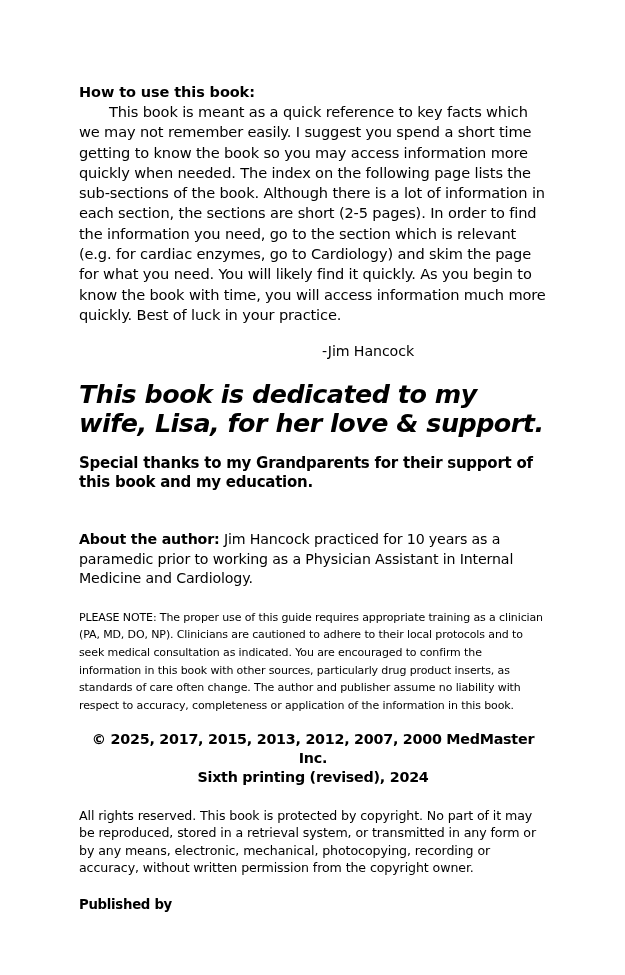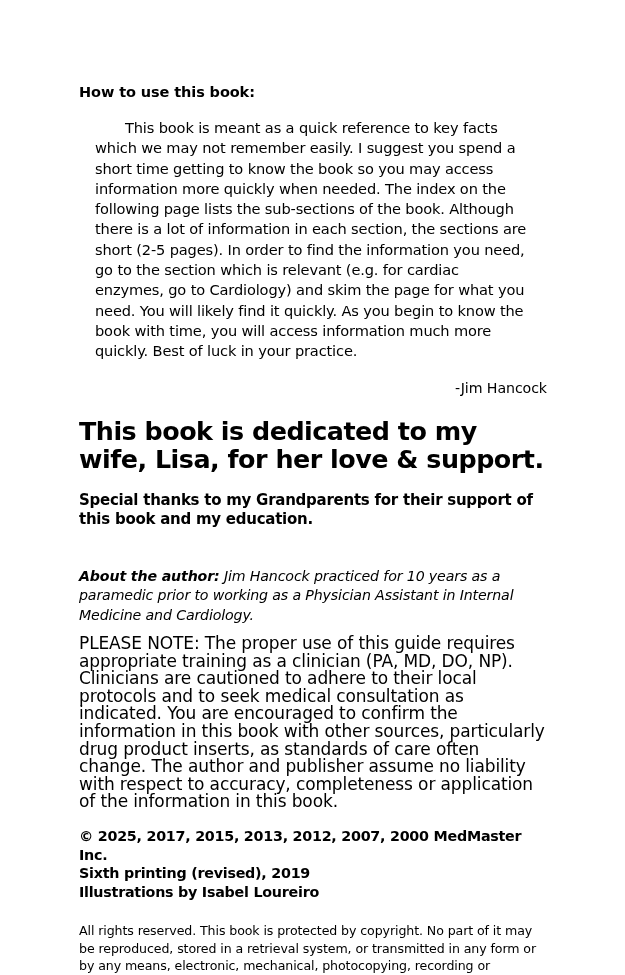--- a/index.html
+++ b/index.html
@@ -39,42 +39,42 @@
   .howto-heading {
     font-size: 14.5px;
     font-weight: bold;
     line-height: 20px;
     letter-spacing: -0.1px;
     margin: 0;
   }
   .howto-body {
     font-size: 14.6px;
     line-height: 20.3px;
-    margin: 16px;
+    margin: 0;
     text-indent: 30px;
     letter-spacing: -0.15px;
   }
 
   
   .signature {
     font-size: 14.2px;
     line-height: 20px;
     margin: 16px 0 0 0;
     padding-left: 243px;
     letter-spacing: -0.1px;
-    text-align: right;
   }
 
   
   .dedication {
     font-size: 25.4px;
     font-weight: bold;
     line-height: 28.5px;
     margin: 19px 0 16px 0;
     letter-spacing: -0.5px;
+    font-style: italic;
   }
 
   
   .thanks {
     font-size: 14.2px;
     font-weight: bold;
     line-height: 19px;
     margin: 17px 0 0 0;
     letter-spacing: -0.25px;
   }
@@ -86,43 +86,43 @@
     letter-spacing: -0.25px;
     width: 455px;
   }
 
   
   .about {
     font-size: 14.2px;
     line-height: 19.5px;
     margin: 38px 0 0 0;
     letter-spacing: -0.15px;
-    font-style: italic;
   }
   .about b {
     font-weight: bold;
   }
 
   
   .please-note {
-    font-size: 17px;
+    font-size: 11px;
     line-height: 17.6px;
-    margin: 10px 0 0 0;
+    margin: 20px 0 0 0;
     letter-spacing: -0.12px;
     width: 466px;
   }
 
   
   .copyright {
     font-size: 14.3px;
     font-weight: bold;
     line-height: 18.6px;
     margin: 16px 0 0 0;
     letter-spacing: -0.25px;
     font-family: "DejaVu Sans", "Liberation Sans", sans-serif;
+    text-align: center;
   }
 
   
   .rights {
     font-size: 12.6px;
     line-height: 17.2px;
     margin: 21px 0 0 0;
     letter-spacing: -0.1px;
     width: 460px;
   }
@@ -153,22 +153,21 @@
 
 
     <p class="thanks-special">Special thanks to my Grandparents for their support of this book and my education.</p>
 
     <p class="about"><b>About the author:</b><span> Jim Hancock practiced for 10 years as a paramedic prior to working as a Physician Assistant in Internal Medicine and Cardiology.</span></p>
 
     <p class="please-note">PLEASE NOTE: The proper use of this guide requires appropriate training as a clinician (PA, MD, DO, NP). Clinicians are cautioned to adhere to their local protocols and to seek medical consultation as indicated. You are encouraged to confirm the information in this book with other sources, particularly drug product inserts, as standards of care often change. The author and publisher assume no liability with respect to accuracy, completeness or application of the information in this book.</p>
 
     <div class="copyright">
       <div>© 2025, 2017, 2015, 2013, 2012, 2007, 2000 MedMaster Inc.</div>
-      <div>Sixth printing (revised), 2019</div>
-      <div>Illustrations by Isabel Loureiro</div>
+      <div>Sixth printing (revised), 2024</div>
     </div>
 
     <p class="rights">All rights reserved. This book is protected by copyright. No part of it may be reproduced, stored in a retrieval system, or transmitted in any form or by any means, electronic, mechanical, photocopying, recording or accuracy, without written permission from the copyright owner.</p>
 
     <div class="publisher">
       <div>Published by</div>
 
     </div>
 
   </div>

